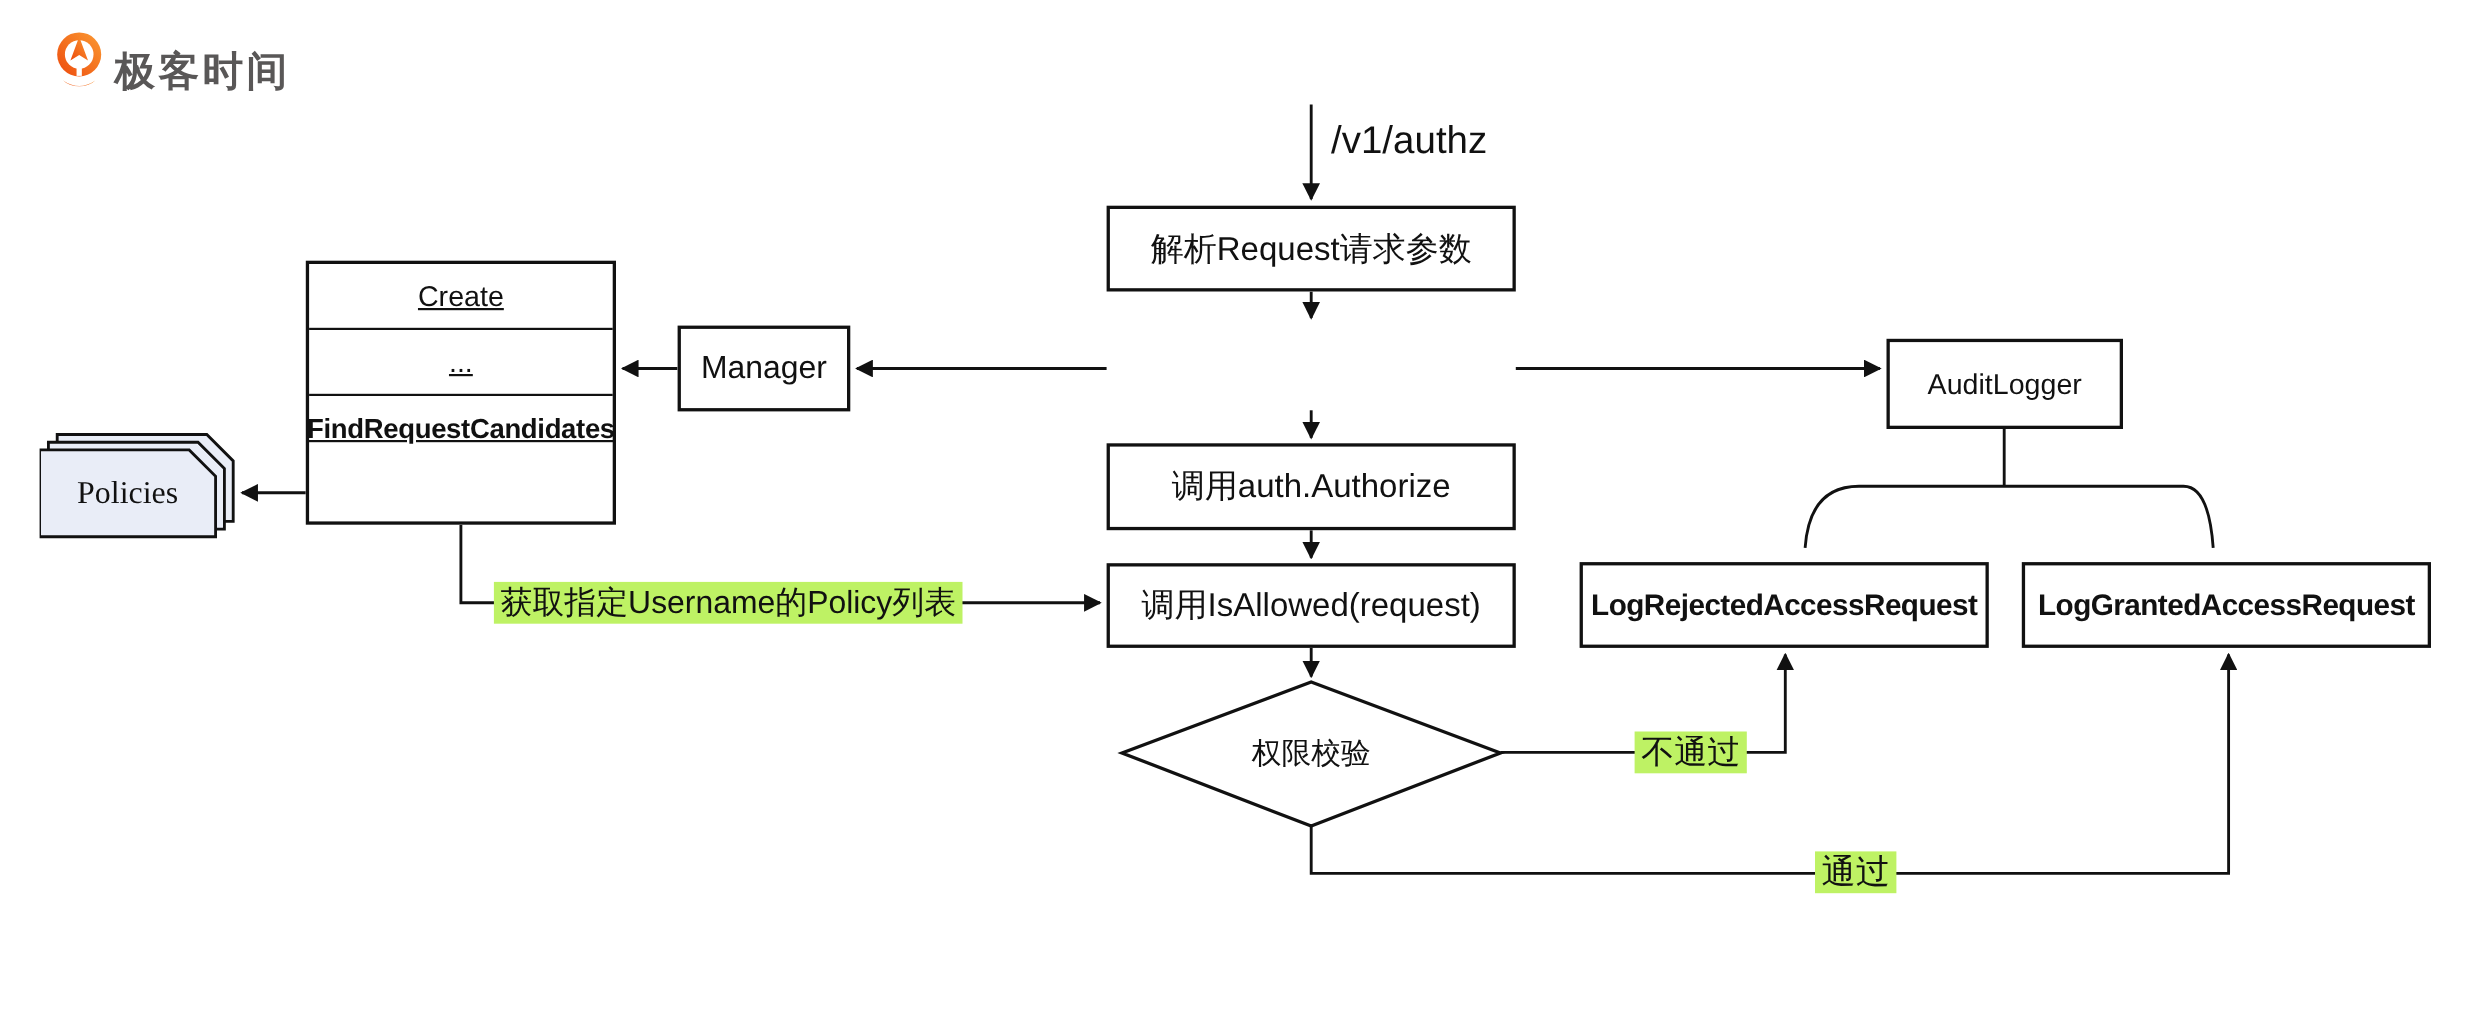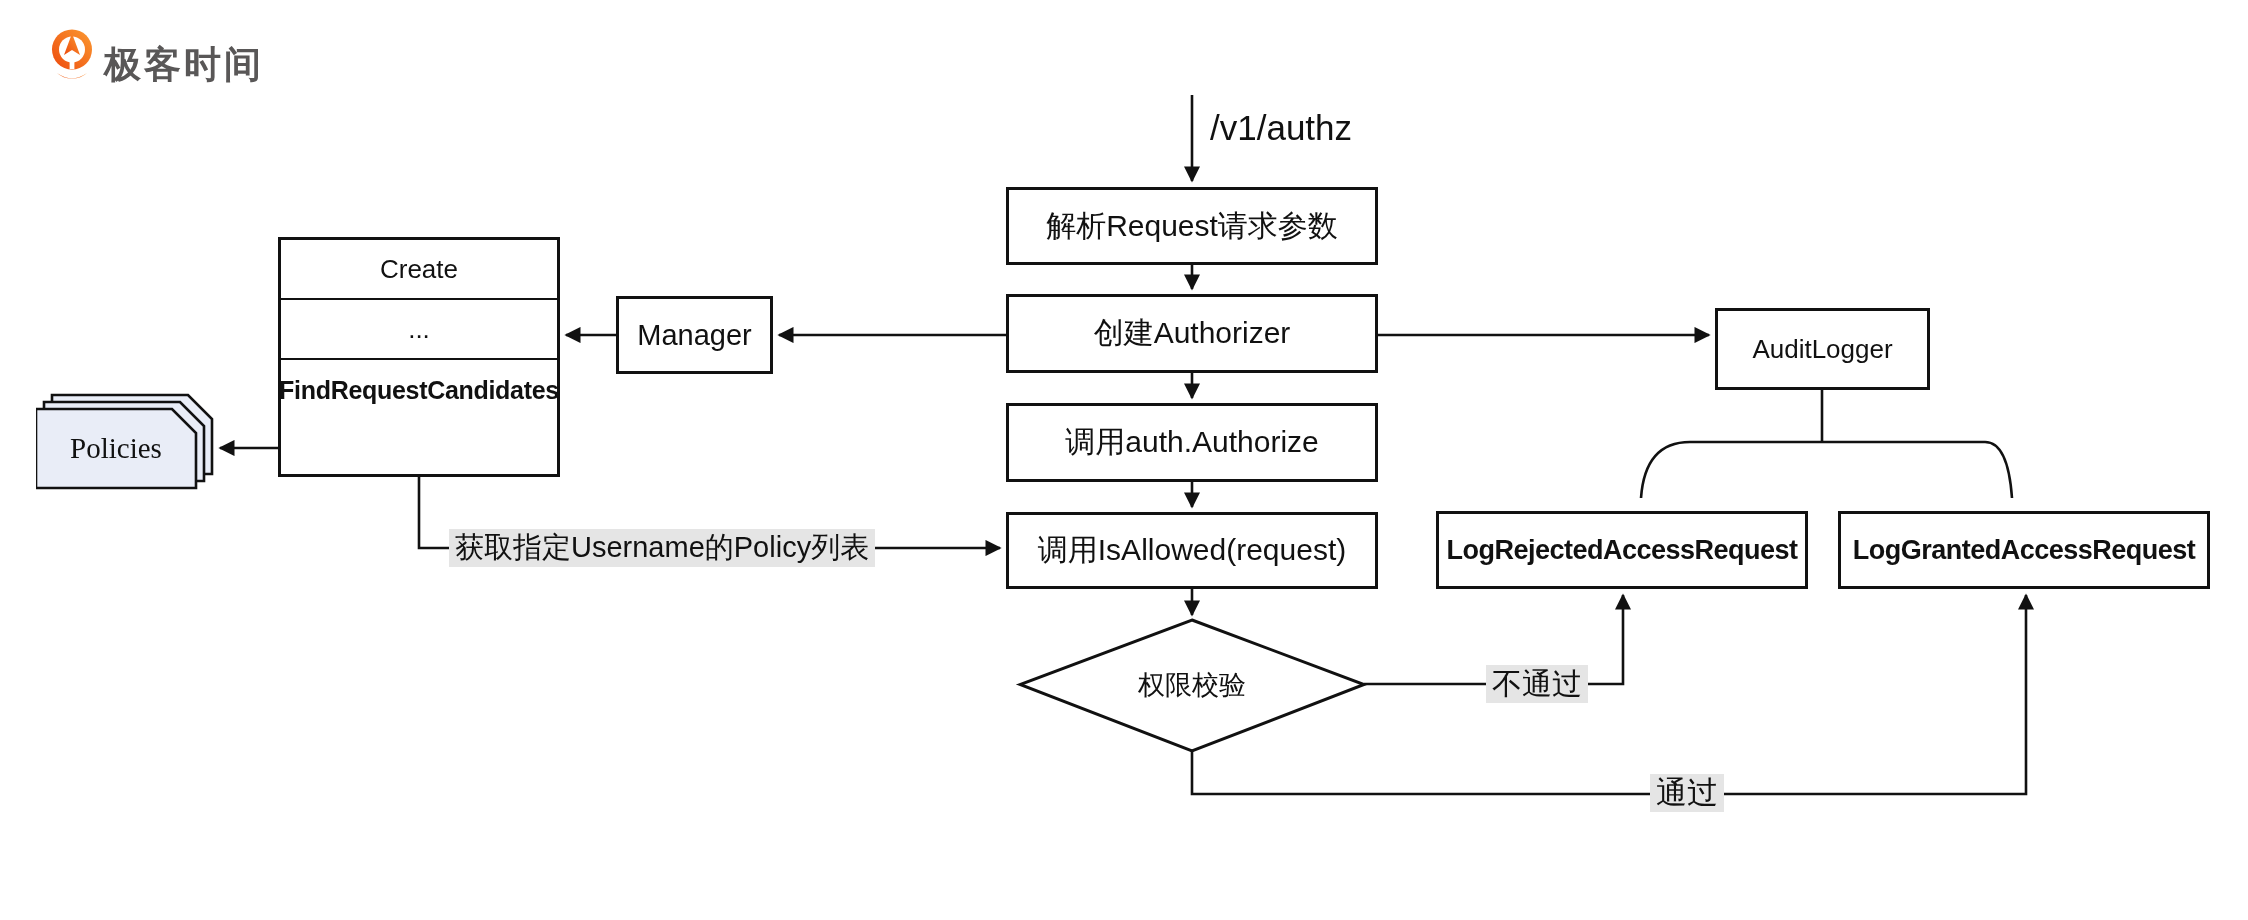--- a/index.html
+++ b/index.html
@@ -5,25 +5,25 @@
   html,body{margin:0;padding:0;background:#ffffff;}
   body{width:2248px;height:920px;position:relative;overflow:hidden;
        font-family:"Liberation Sans","DejaVu Sans",sans-serif;color:#111;}
   #canvas{position:absolute;left:0;top:0;width:2248px;height:920px;}
   svg.layer{position:absolute;left:0;top:0;}
   .node{position:absolute;box-sizing:border-box;background:#fff;border:3px solid #111;
         display:flex;align-items:center;justify-content:center;
         font-size:30px;white-space:nowrap;}
   .node.bold{font-weight:bold;font-size:27px;letter-spacing:-0.5px;}
   .mtable{position:absolute;left:278px;top:237px;width:282px;height:240px;
-          box-sizing:border-box;border:3px solid #111;background:#fff;}
+          box-sizing:border-box;border:3px solid #111;background:#fff;text-decoration:underline;}
   .mrow{height:60px;box-sizing:border-box;display:flex;align-items:center;justify-content:center;
         font-size:26px;border-bottom:2.5px solid #111;}
   .mrow:last-child{border-bottom:none;font-weight:bold;font-size:25px;letter-spacing:-0.3px;}
-  .edge-label{position:absolute;background:#e5e5e5;padding:0 6px;white-space:nowrap;
+  .edge-label{position:absolute;background:#bef264;padding:0 6px;white-space:nowrap;
               display:flex;align-items:center;justify-content:center;}
   .diamond-label{position:absolute;left:1092px;top:667px;width:200px;height:36px;
                  display:flex;align-items:center;justify-content:center;font-size:27px;}
   #entry-label{position:absolute;left:1210px;top:108px;font-size:35px;}
   #fetch-label{left:449px;top:529px;height:38px;font-size:29px;}
   #reject-label{left:1486px;top:665px;height:38px;font-size:30px;}
   #pass-label{left:1650px;top:774px;height:38px;font-size:31px;}
   #policies-label{position:absolute;left:36px;top:409px;width:160px;height:79px;
                   display:flex;align-items:center;justify-content:center;font-size:29px;font-family:Liberation Serif, serif;}
   #brand{position:absolute;left:104px;top:40px;font-size:37px;letter-spacing:3px;
@@ -64,21 +64,20 @@
   <svg class="layer" style="left:36px;top:393px;" width="200" height="112" viewBox="0 0 200 112">
     <g fill="#e9edf7" stroke="#111" stroke-width="2.6">
       <path d="M16,2 H152 L176,26 V81 H16 Z"></path>
       <path d="M8,9 H144 L168,33 V88 H8 Z"></path>
       <path d="M0,16 H136 L160,40 V95 H0 Z"></path>
     </g>
   </svg>
   <div id="policies-label">Policies</div>
 
   <div class="node" style="left:1006px;top:187px;width:372px;height:78px;">解析Request请求参数</div>
-  <div class="node" style="left:1006px;top:294px;width:372px;height:79px;">创建Authorizer</div>
   <div class="node" style="left:1006px;top:403px;width:372px;height:79px;">调用auth.Authorize</div>
   <div class="node" style="left:1006px;top:512px;width:372px;height:77px;">调用IsAllowed(request)</div>
   <div class="node" style="left:616px;top:296px;width:157px;height:78px;font-size:29px;">Manager</div>
   <div class="node" style="left:1715px;top:308px;width:215px;height:82px;font-size:26px;">AuditLogger</div>
   <div class="node bold" style="left:1436px;top:511px;width:372px;height:78px;">LogRejectedAccessRequest</div>
   <div class="node bold" style="left:1838px;top:511px;width:372px;height:78px;">LogGrantedAccessRequest</div>
 
   <div class="mtable">
     <div class="mrow">Create</div>
     <div class="mrow">...</div>

